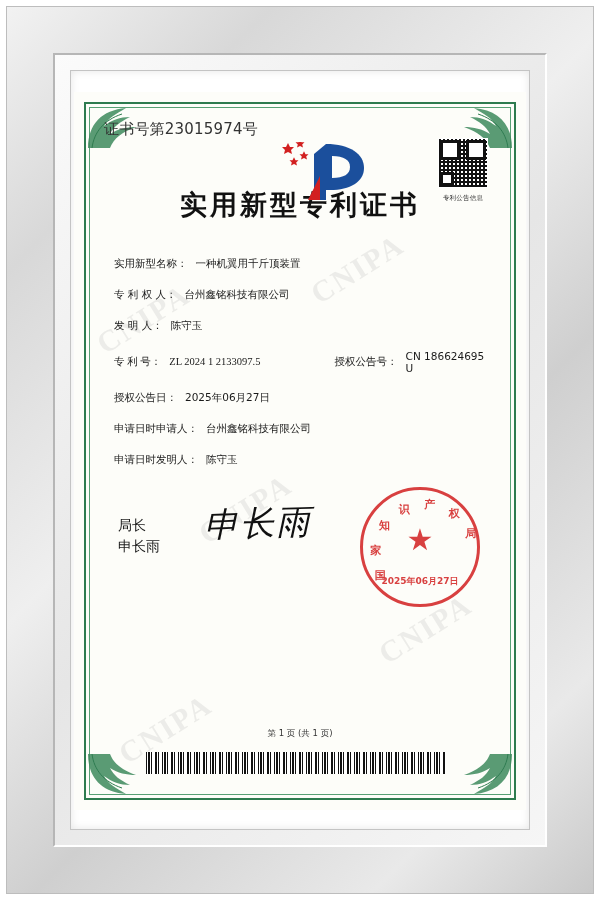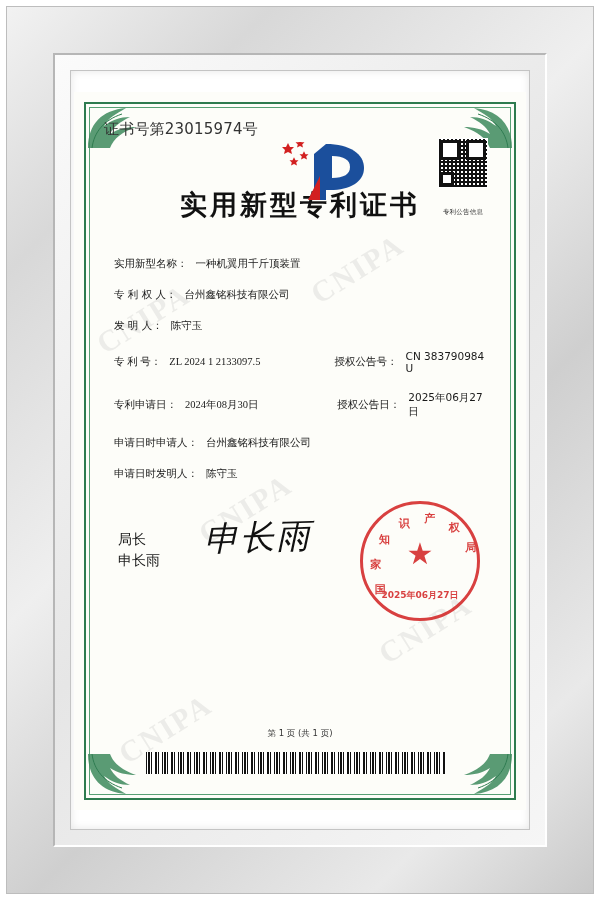--- a/index.html
+++ b/index.html
@@ -132,21 +132,21 @@
   }
   .qr::before { left:1px; top:1px; }
   .qr::after  { right:1px; top:1px; }
   .qr-eye3 {
     position:absolute; left:1px; bottom:1px;
     width:14px;height:14px;border:3px solid #111;background:#fff;
   }
   .qr-caption {
     font-size: 6.5px;
     color: #333;
-    margin-top: 20px;
+    margin-top: 6px;
     letter-spacing: 0.2px;
   }
 
   .title {
     margin-top: 48px;
     text-align: center;
     font-size: 27px;
     font-weight: bold;
     letter-spacing: 3px;
     color: #111;
@@ -356,29 +356,25 @@
           <span class="val">陈守玉</span>
         </div>
 
         <div class="row row-2col">
           <span class="col-a">
             <span class="lab">专 利 号：</span>
             <span class="val">ZL 2024 1 2133097.5</span>
           </span>
           <span class="col-b">
             <span class="lab">授权公告号：</span>
-            <span class="val">CN 383790984 U</span>
+            <span class="val">CN 186624695 U</span>
           </span>
         </div>
 
         <div class="row row-2col">
-          <span class="col-a">
-            <span class="lab">专利申请日：</span>
-            <span class="val">2024年08月30日</span>
-          </span>
           <span class="col-b">
             <span class="lab">授权公告日：</span>
             <span class="val">2025年06月27日</span>
           </span>
         </div>
 
         <div class="row">
           <span class="lab">申请日时申请人：</span>
           <span class="val">台州鑫铭科技有限公司</span>
         </div>

